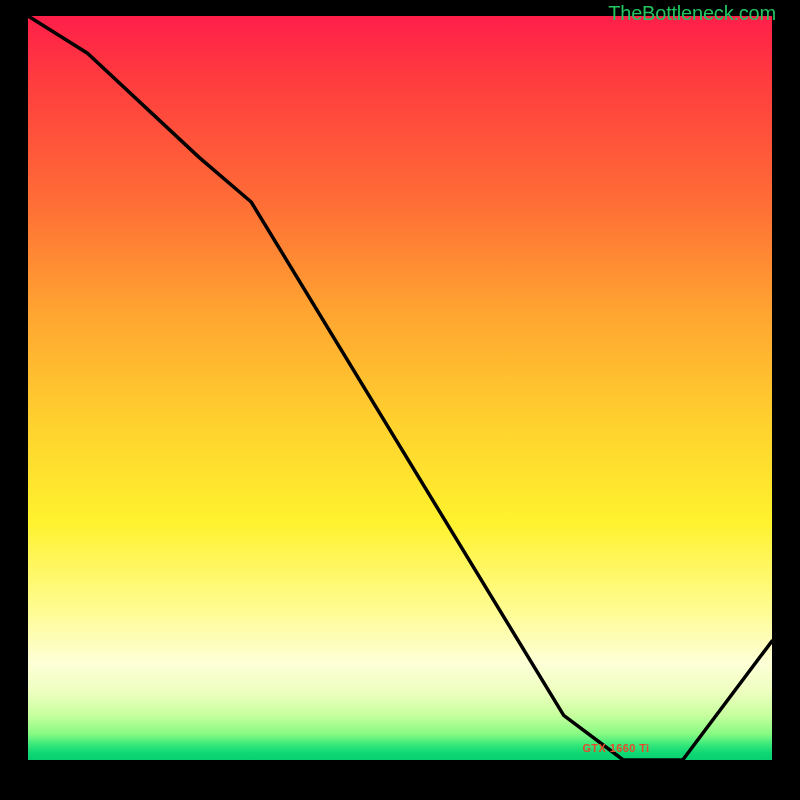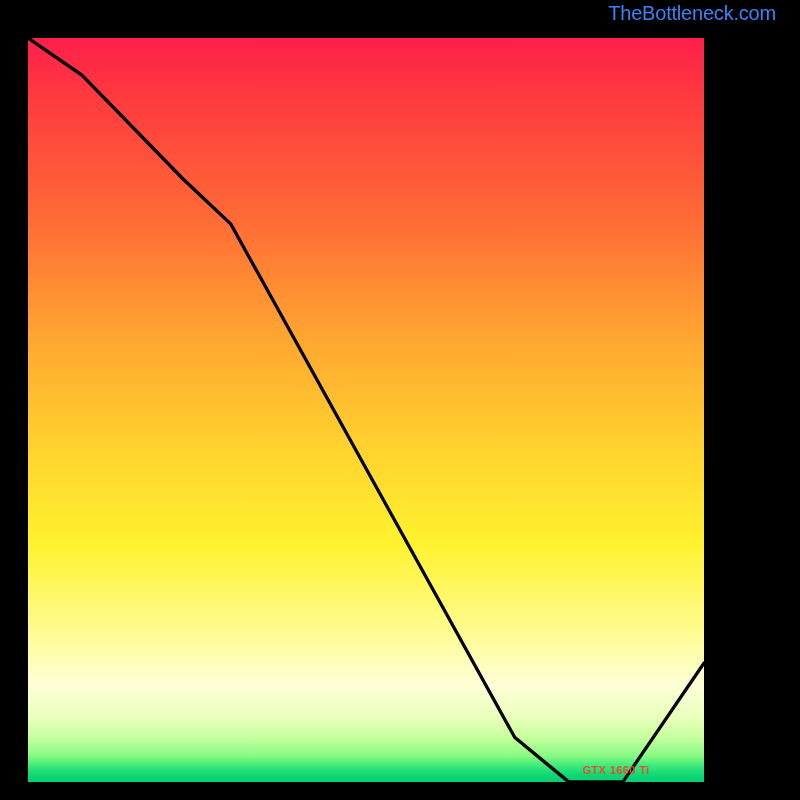--- a/index.html
+++ b/index.html
@@ -15,34 +15,34 @@
   .container {
     position: relative;
     width: 800px;
     height: 800px;
   }
 
   .watermark {
     position: absolute;
     top: 2px;
     right: 24px;
-    color: #3b82f6;
+    color: #22c55e;
     font-size: 20px;
     font-weight: 500;
     letter-spacing: -0.2px;
     z-index: 10;
     text-align: right;
   }
 
   .plot-area {
     
     position: absolute;
     left: 28px;
-    top: 38px;
-    width: 676px;   
+    top: 16px;
+    width: 744px;   
     height: 744px;
     overflow: hidden;
     
     background: linear-gradient(
       to bottom,
       #ff1f4a 0%,
       #ff3a3f 8%,
       #ff6d36 25%,
       #ffa531 40%,
       #ffd22e 55%,

